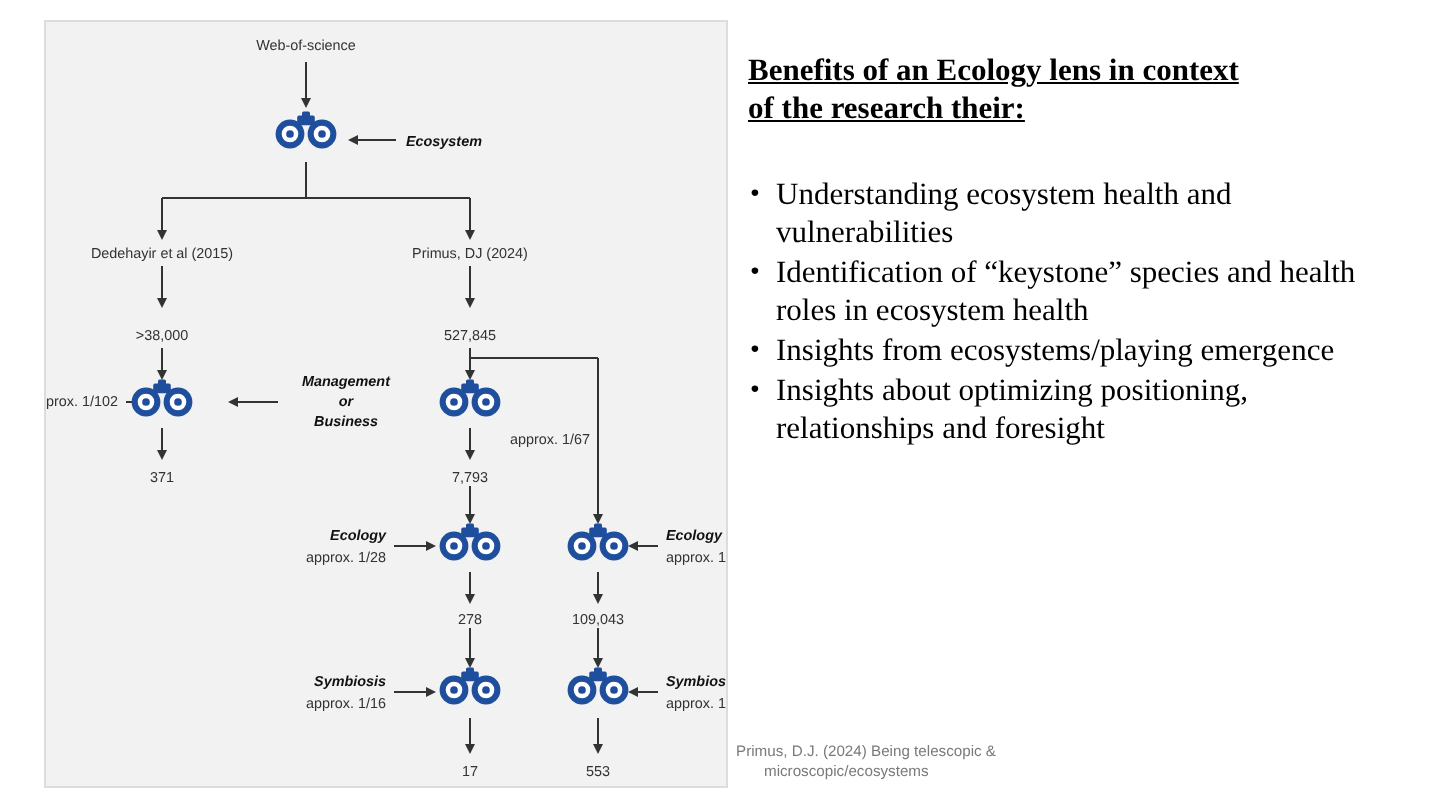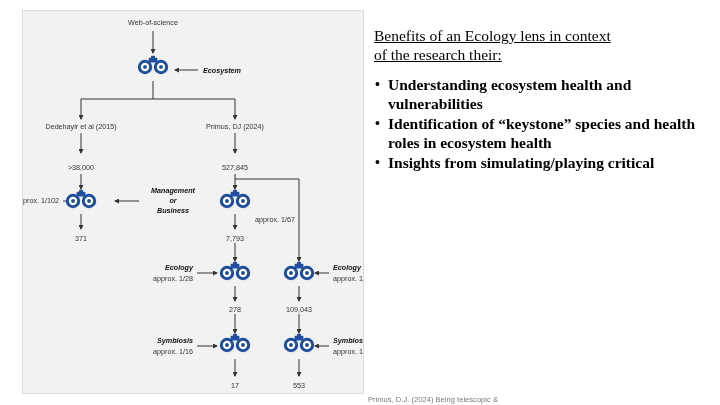--- a/index.html
+++ b/index.html
@@ -59,27 +59,27 @@
     left: 374px;
     top: 26px;
     width: 332px;
   }
   .heading {
     font-family: "Liberation Serif", serif;
     font-size: 15.5px;
     line-height: 19px;
     color: #000000;
     text-decoration: underline;
-    margin: 0 0 11px 0;
+    margin: 0 0 24px 0;
+    font-weight: bold;
   }
   .bullets {
     margin: 0;
     padding: 0;
     list-style: none;
-    font-weight: bold;
   }
   .bullets li {
     font-family: "Liberation Serif", serif;
     font-size: 15.5px;
     line-height: 19px;
     color: #000000;
     padding-left: 14px;
     position: relative;
     margin-bottom: 1px;
   }
@@ -92,21 +92,20 @@
   }
   .citation {
     position: absolute;
     left: 368px;
     top: 371px;
     width: 210px;
     font-family: "Liberation Sans", sans-serif;
     font-size: 7.6px;
     line-height: 10px;
     color: #7a7a7a;
-    margin-top: 24px;
   }
   .citation .line2 {
     display: block;
     padding-left: 14px;
   }
 </style>
 </head>
 <body>
 
 <div id="root">
@@ -223,21 +222,23 @@
   </div>
 
   <div class="text-panel">
     <div class="heading">
       <span>Benefits of an Ecology lens in context</span><br>
       <span>of the research their:</span>
     </div>
     <ul class="bullets">
       <li>Understanding ecosystem health and vulnerabilities</li>
       <li>Identification of “keystone” species and health roles in ecosystem health</li>
-      <li>Insights from simulating/playing critical</li>
+      <li>Insights from ecosystems/playing emergence</li>
+      <li>Insights about optimizing positioning, relationships and foresight</li>
     </ul>
   </div>
 
   <div class="citation">
     <span>Primus, D.J. (2024) Being telescopic &amp;</span>
+    <span class="line2">microscopic/ecosystems</span>
   </div>
 
 </div>
 
 </body></html>

